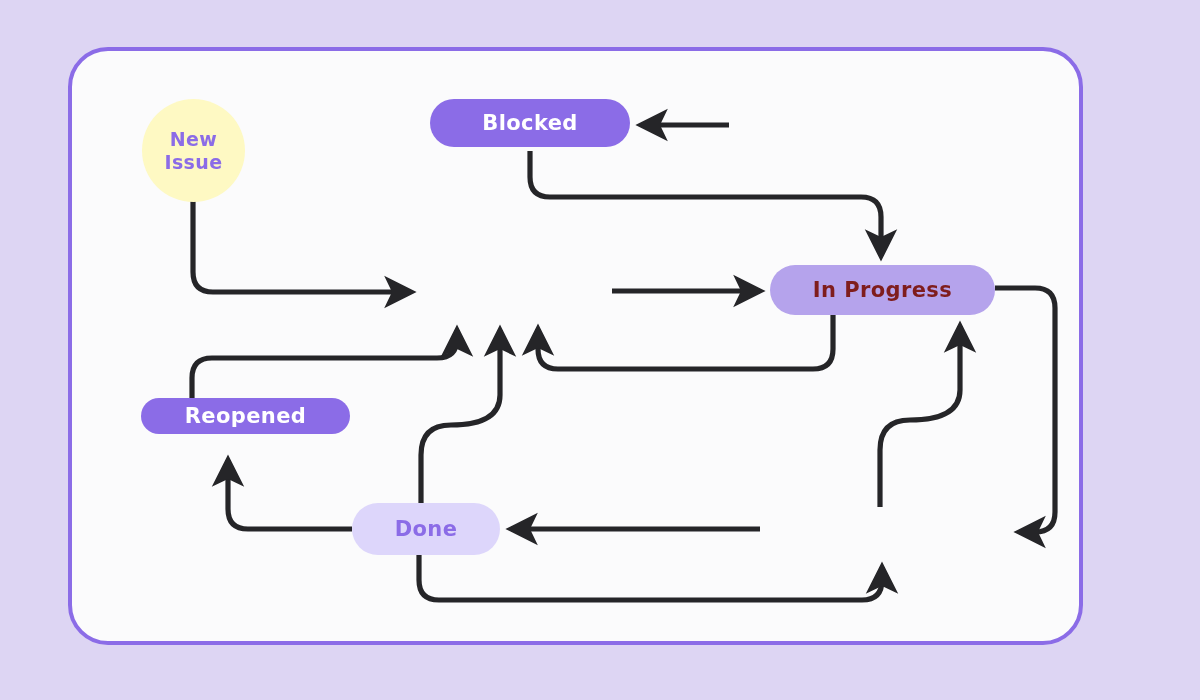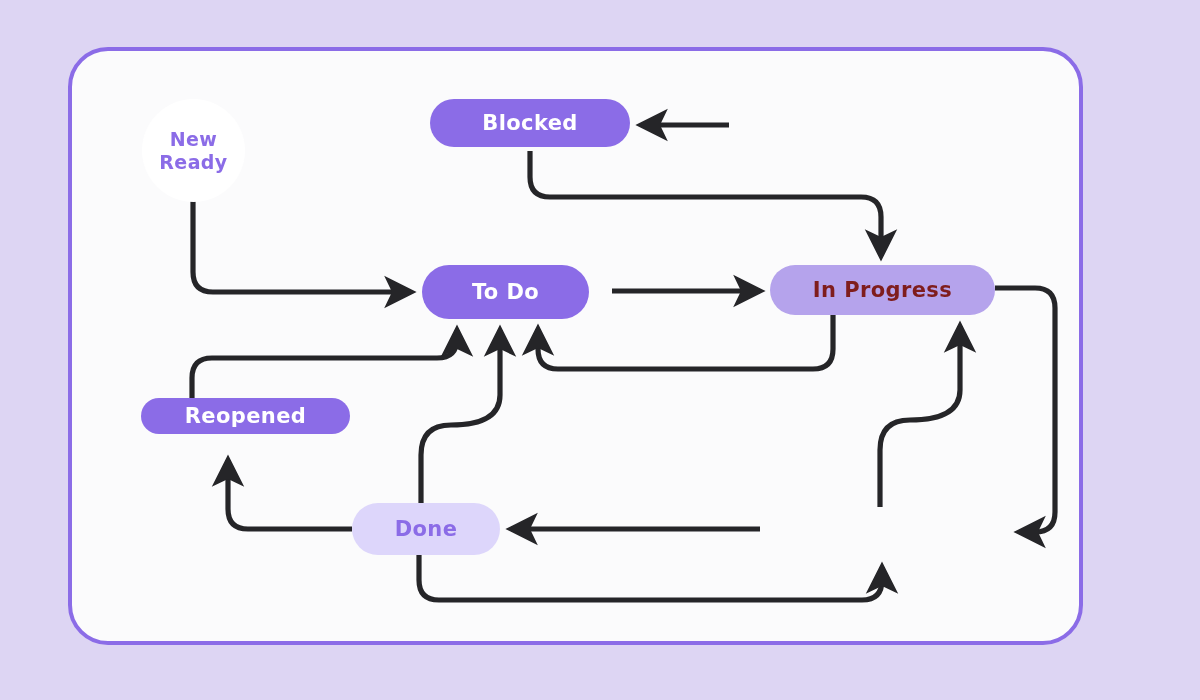--- a/index.html
+++ b/index.html
@@ -61,21 +61,21 @@
   }
   .theme-mid {
     background: #b5a3ec;
     color: #7f1d1d;
   }
   .theme-light {
     background: #ddd6fb;
     color: #8b6ce7;
   }
   .theme-ghost {
-    background: #ffffff;
+    background: #fef9c3;
     color: #8b6ce7;
   }
   
   #node-new-issue {
     left: 142px; top: 99px; width: 103px; height: 103px;
     font-size: 19px;
   }
   #node-blocked {
     left: 430px; top: 99px; width: 200px; height: 48px;
     font-size: 21px;
@@ -142,28 +142,27 @@
 
       <path d="M 419 555 L 419 580 Q 419 600 439 600 L 862 600 Q 882 600 882 580 L 882 567"></path>
 
       <path d="M 192 398 L 192 378 Q 192 358 212 358 L 437 358 Q 457 358 457 338 L 457 330"></path>
     </g>
   </svg>
 
   <div class="node circle theme-ghost" id="node-new-issue">
     <span>
       <span>New</span><br>
-      <span>Ready</span>
+      <span>Issue</span>
     </span>
   </div>
 
   <div class="node pill theme-strong" id="node-blocked">Blocked</div>
 
 
-  <div class="node pill theme-strong" id="node-todo">To Do</div>
 
   <div class="node pill theme-mid" id="node-in-progress">In Progress</div>
 
   <div class="node pill theme-strong" id="node-reopened">Reopened</div>
 
   <div class="node pill theme-light" id="node-done">Done</div>
 
 
 </div>
 

